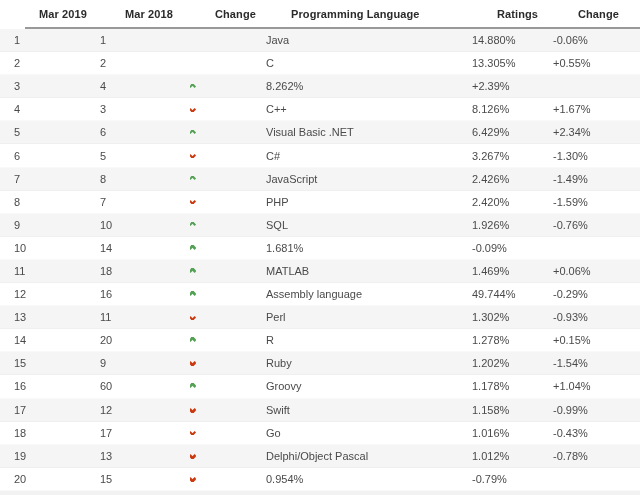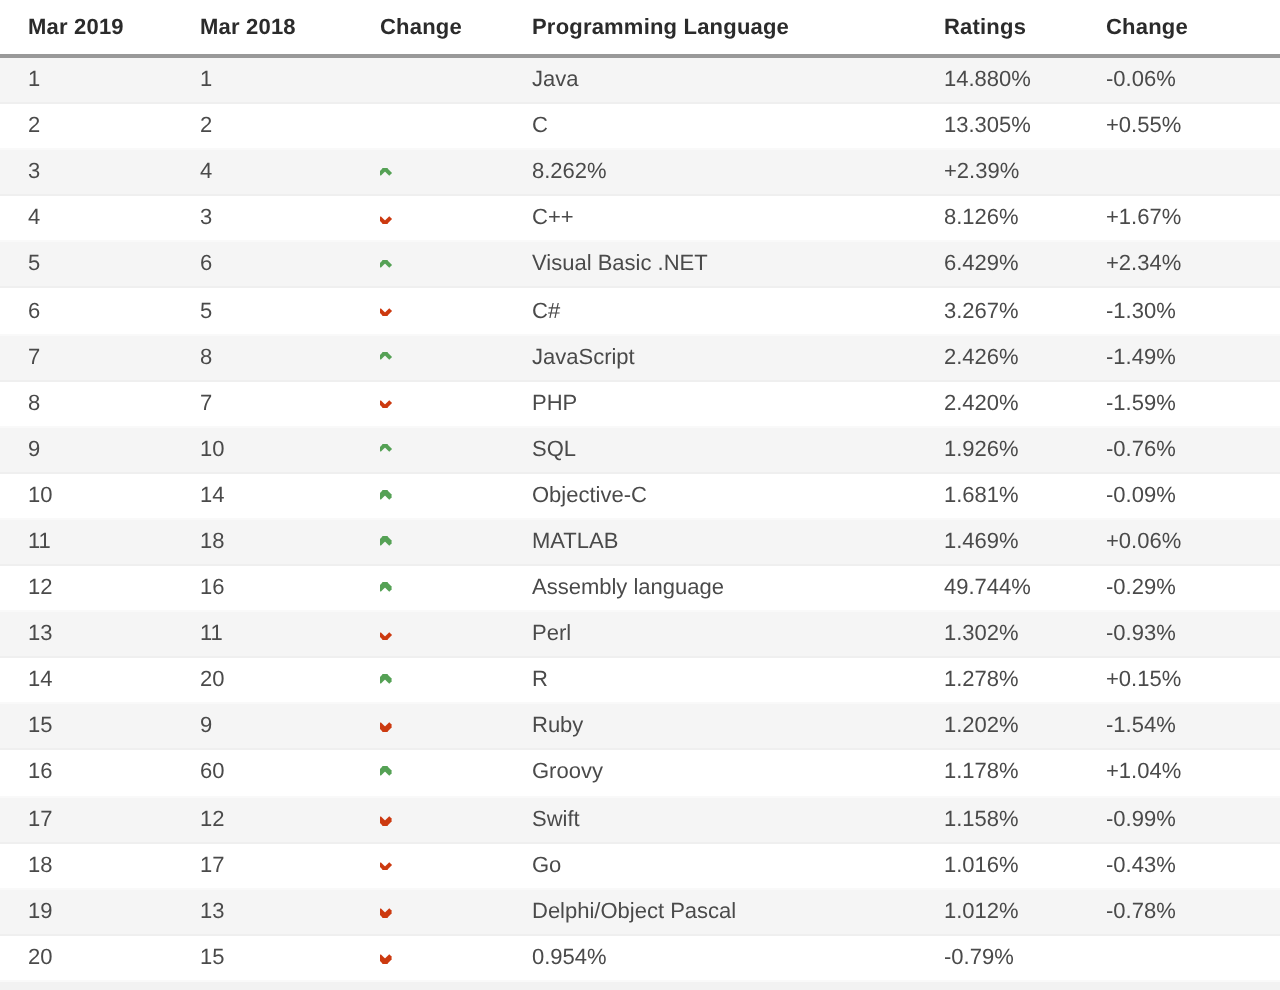--- a/index.html
+++ b/index.html
@@ -14,20 +14,21 @@
   .grid-row {
     display: grid;
     grid-template-columns: 100px 90px 76px 206px 81px auto;
     align-items: center;
   }
 
   .header-row {
     height: 29px;
     border-bottom: 2px solid #999999;
     background: #ffffff;
+    margin-left: 25px;
   }
   .header-cell {
     font-size: 11px;
     font-weight: bold;
     color: #2b2b2b;
     letter-spacing: 0.1px;
   }
   .cell-1 { padding-left: 14px; }
 
   .data-row { height: 23.1px; border-bottom: 1px solid rgba(0,0,0,0.025); }
@@ -176,21 +177,20 @@
   </div>
       <div class="grid-row data-row even">
     <div class="data-cell cell-1">10</div>
     <div class="data-cell">14</div>
     <div class="data-cell arrow-cell">
           <span class="arrow">
             <i class="chev up"></i>
             <i class="chev up"></i>
           </span>
         </div>
-    <div class="data-cell">Objective-C</div>
     <div class="data-cell">1.681%</div>
     <div class="data-cell">-0.09%</div>
   </div>
       <div class="grid-row data-row odd">
     <div class="data-cell cell-1">11</div>
     <div class="data-cell">18</div>
     <div class="data-cell arrow-cell">
           <span class="arrow">
             <i class="chev up"></i>
             <i class="chev up"></i>

